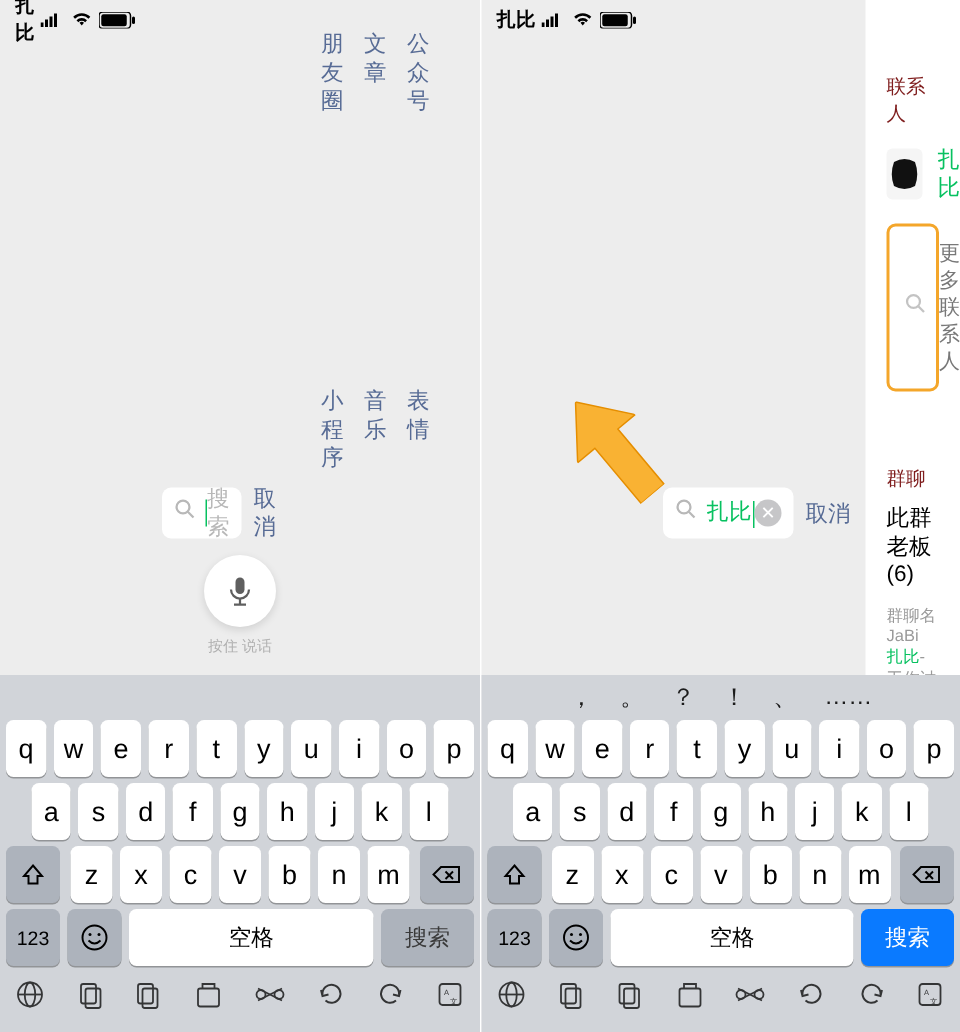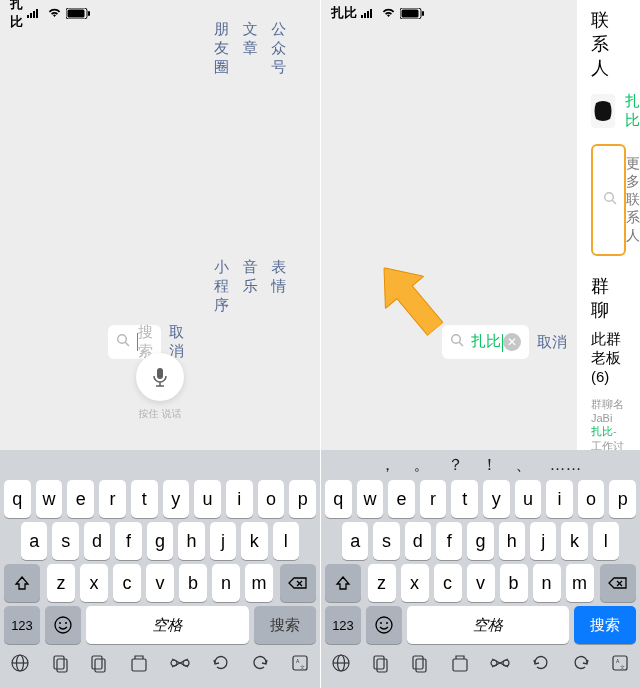--- a/index.html
+++ b/index.html
@@ -68,41 +68,42 @@
     margin: 20px 20px 0 20px;
     display: grid;
     grid-template-columns: repeat(3, 1fr);
     row-gap: 26px;
     justify-items: center;
   }
   .sugg-item { color: #576b95; font-size: 15px; }
   .mic-wrap {
     position: absolute;
     left: 50%;
-    top: 353px;
+    top: 370px;
     transform: translateX(-50%);
     text-align: center;
   }
   .mic-btn {
     width: 48px; height: 48px; border-radius: 50%; background: #fff;
     box-shadow: 0 2px 6px rgba(0,0,0,0.12);
     display: flex; align-items: center; justify-content: center;
     margin: 0 auto 6px;
   }
   .mic-label { color: #b0b0b0; font-size: 10px; }
 
   
   .results {
     flex: 1;
     background: #fff;
     overflow: hidden;
   }
   .section-title {
-    color: #000000; font-size: 18px;
+    color: #7f1d1d; font-size: 13px;
     padding: 8px 14px 4px 14px;
+    margin-top: 41px;
   }
   .contact {
     display: flex; align-items: center;
     padding: 8px 14px;
   }
   .contact .avatar {
     width: 34px; height: 34px; border-radius: 4px;
     display: flex; align-items: center; justify-content: center;
     margin-right: 10px;
     background: #f5f5f5;
@@ -171,21 +172,21 @@
   .krow.nine .key { max-width: 28px; }
   .key.mod { background: #adb3bc; flex: 0 0 36px; }
   .bottomrow {
     display: flex;
     gap: 5px;
     margin: 4px 4px 0 4px;
   }
   .bottomrow .key { height: 38px; }
   .bottomrow .k123 { flex: 0 0 36px; background:#adb3bc; font-size:13px; }
   .bottomrow .emoji { flex: 0 0 36px; background:#adb3bc; }
-  .bottomrow .space { flex: 1; font-size: 15px; font-style: italic; }
+  .bottomrow .space { flex: 1; font-size: 15px; }
   .bottomrow .action { flex: 0 0 62px; font-size: 15px; }
   .action.gray { background: #adb3bc; color:#3a3a3a; }
   .action.blue { background: #0a7aff; color:#fff; }
   .toolbar {
     display: flex;
     justify-content: space-around;
     align-items: center;
     height: 34px;
     margin-top: 4px;
   }

